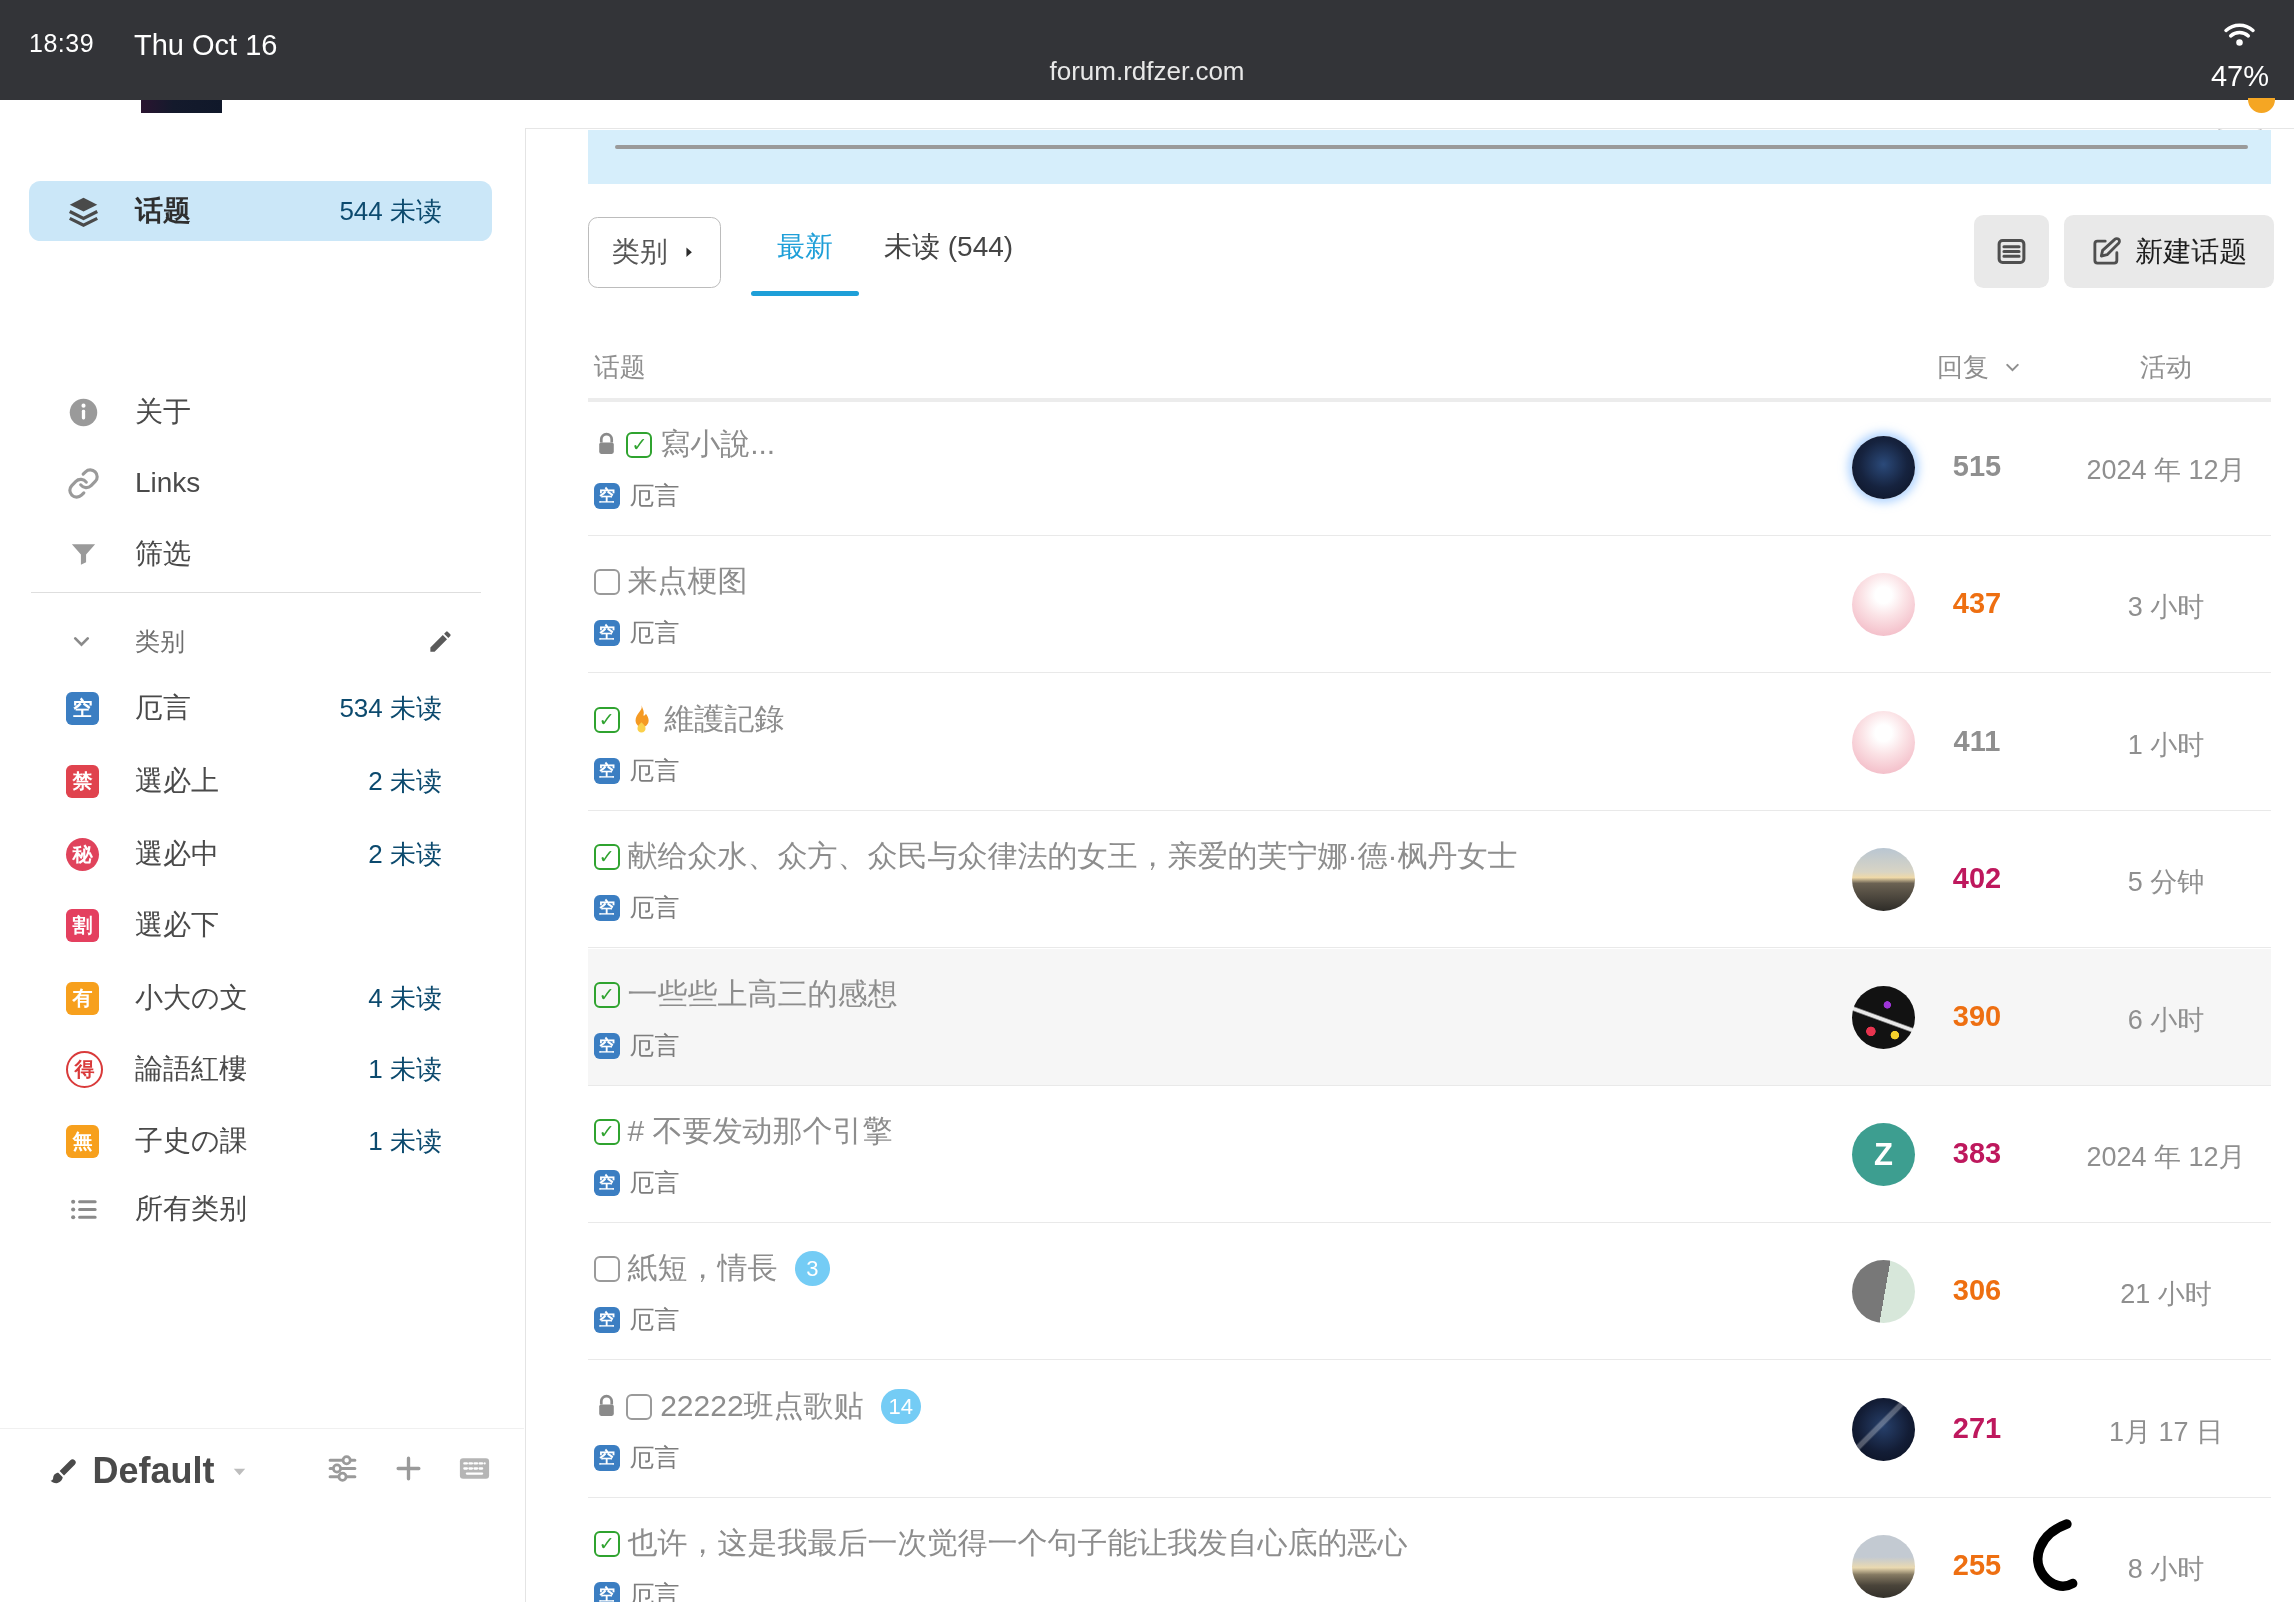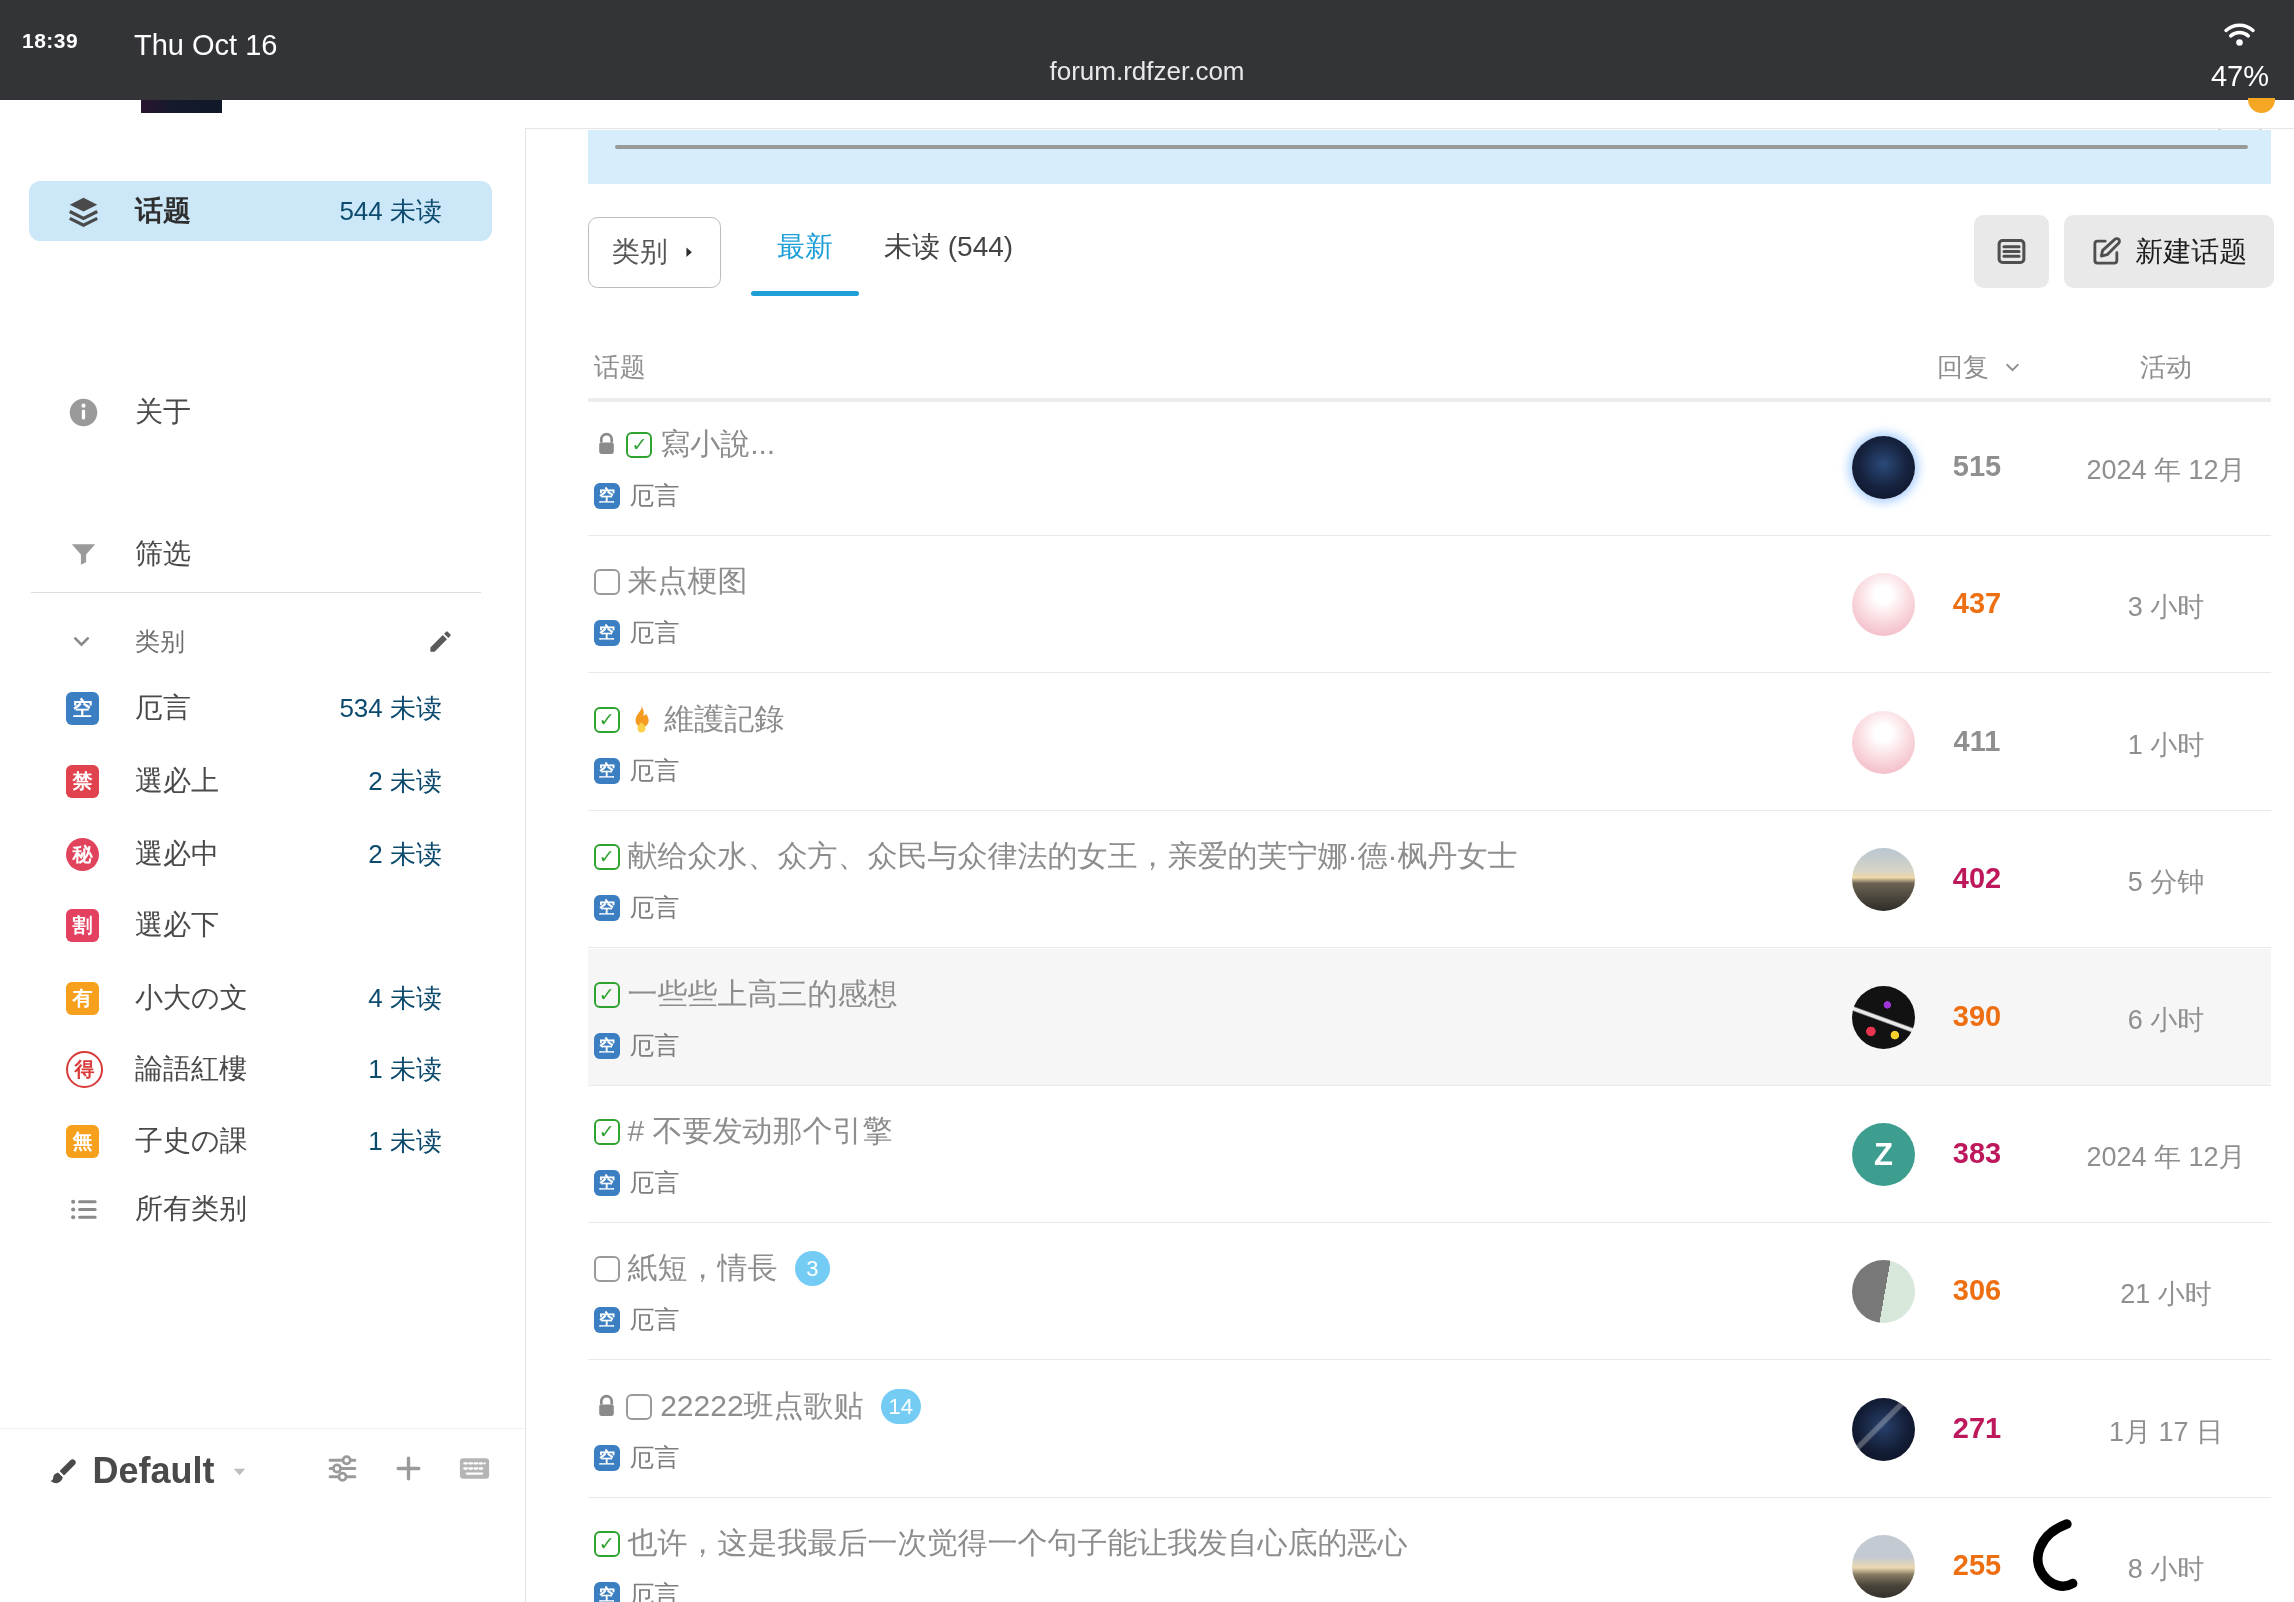--- a/index.html
+++ b/index.html
@@ -1,21 +1,21 @@
 <!DOCTYPE html>
 <html><head>
 <meta charset="utf-8">
 <style>
   html,body{margin:0;padding:0;background:#fff;}
   body{font-family:"Liberation Sans","DejaVu Sans",sans-serif;}
   #screen{position:relative;width:2294px;height:1602px;overflow:hidden;background:#fff;}
 
   
   .status-bar{position:absolute;left:0;top:0;width:2294px;height:100px;background:#333438;color:#fff;}
-  .sb-time{position:absolute;left:22px;top:29px;font-size:21px;font-weight:700;letter-spacing:0.5px;}
+  .sb-time{position:absolute;left:29px;top:29px;font-size:25px;font-weight:400;letter-spacing:0.5px;}
   .sb-date{position:absolute;left:134px;top:29px;font-size:29px;font-weight:500;}
   .sb-url{position:absolute;left:0;right:0;top:56px;text-align:center;font-size:26px;color:#e8e8e8;}
   .sb-right{position:absolute;right:25px;top:21px;display:flex;align-items:center;gap:11.5px;flex-direction:column;}
   .sb-batt-pct{font-size:29px;font-weight:500;}
   .battery{position:relative;width:48px;height:25px;border:1.9px solid #b9babc;border-radius:7.7px;}
   .battery .fill{position:absolute;left:2.9px;top:2.9px;bottom:2.9px;width:47%;background:#fff;border-radius:3.8px;}
   .battery .nub{position:absolute;right:-6.7px;top:6.7px;width:3.8px;height:9.6px;background:#b9babc;border-radius:0 2.9px 2.9px 0;}
 
   
   .app-header{position:absolute;left:0;top:100px;width:2294px;height:28px;background:#fff;border-bottom:1px solid #e6e6e6;}
@@ -153,20 +153,29 @@
       <span class="s-icon">
         <svg width="33" height="33" viewBox="0 0 24 24">
             <circle cx="12" cy="12" r="10" fill="#9a9a9a"></circle>
             <rect x="10.8" y="10" width="2.4" height="7" rx="1" fill="#fff"></rect>
             <circle cx="12" cy="7" r="1.5" fill="#fff"></circle>
           </svg>
       </span>
       <span class="s-label">关于</span>
     </div>
 
+    <div class="side-row" style="top:325px;">
+      <span class="s-icon">
+        <svg width="33" height="33" viewBox="0 0 24 24">
+            <path d="M10 13a5 5 0 0 0 7.54.54l3-3a5 5 0 0 0-7.07-7.07l-1.72 1.71" fill="none" stroke="#9a9a9a" stroke-width="2.3" stroke-linecap="round"></path>
+            <path d="M14 11a5 5 0 0 0-7.54-.54l-3 3a5 5 0 0 0 7.07 7.07l1.71-1.71" fill="none" stroke="#9a9a9a" stroke-width="2.3" stroke-linecap="round"></path>
+          </svg>
+      </span>
+      <span class="s-label">Links</span>
+    </div>
 
     <div class="side-row" style="top:396px;">
       <span class="s-icon">
         <svg width="31" height="31" viewBox="0 0 24 24">
             <path d="M3 4h18l-7 8v6l-4 2v-8L3 4z" fill="#9a9a9a"></path>
           </svg>
       </span>
       <span class="s-label">筛选</span>
     </div>
 

